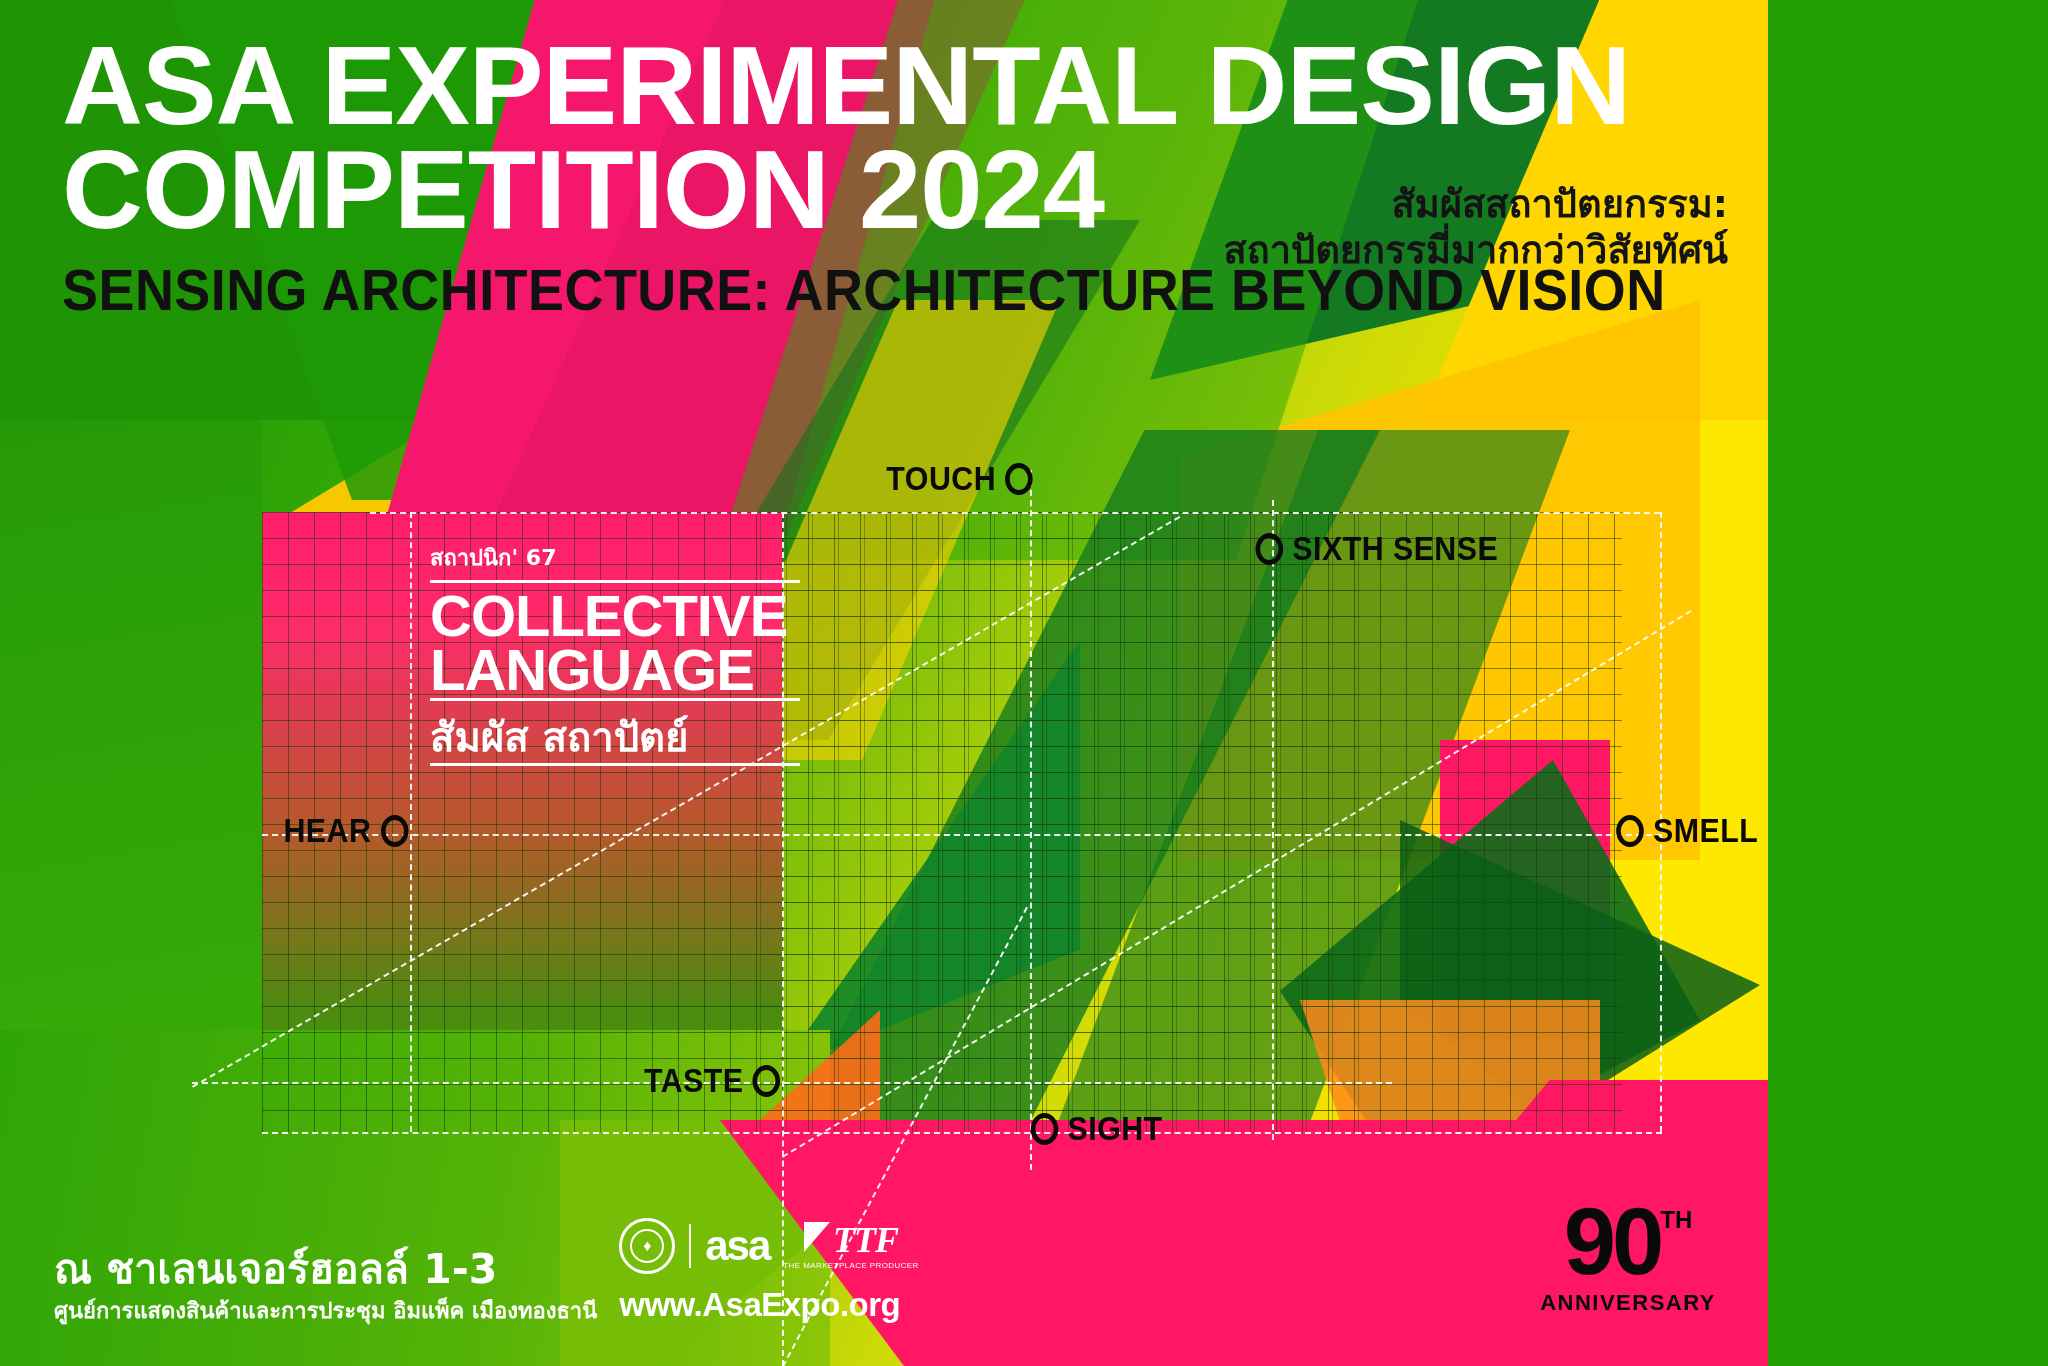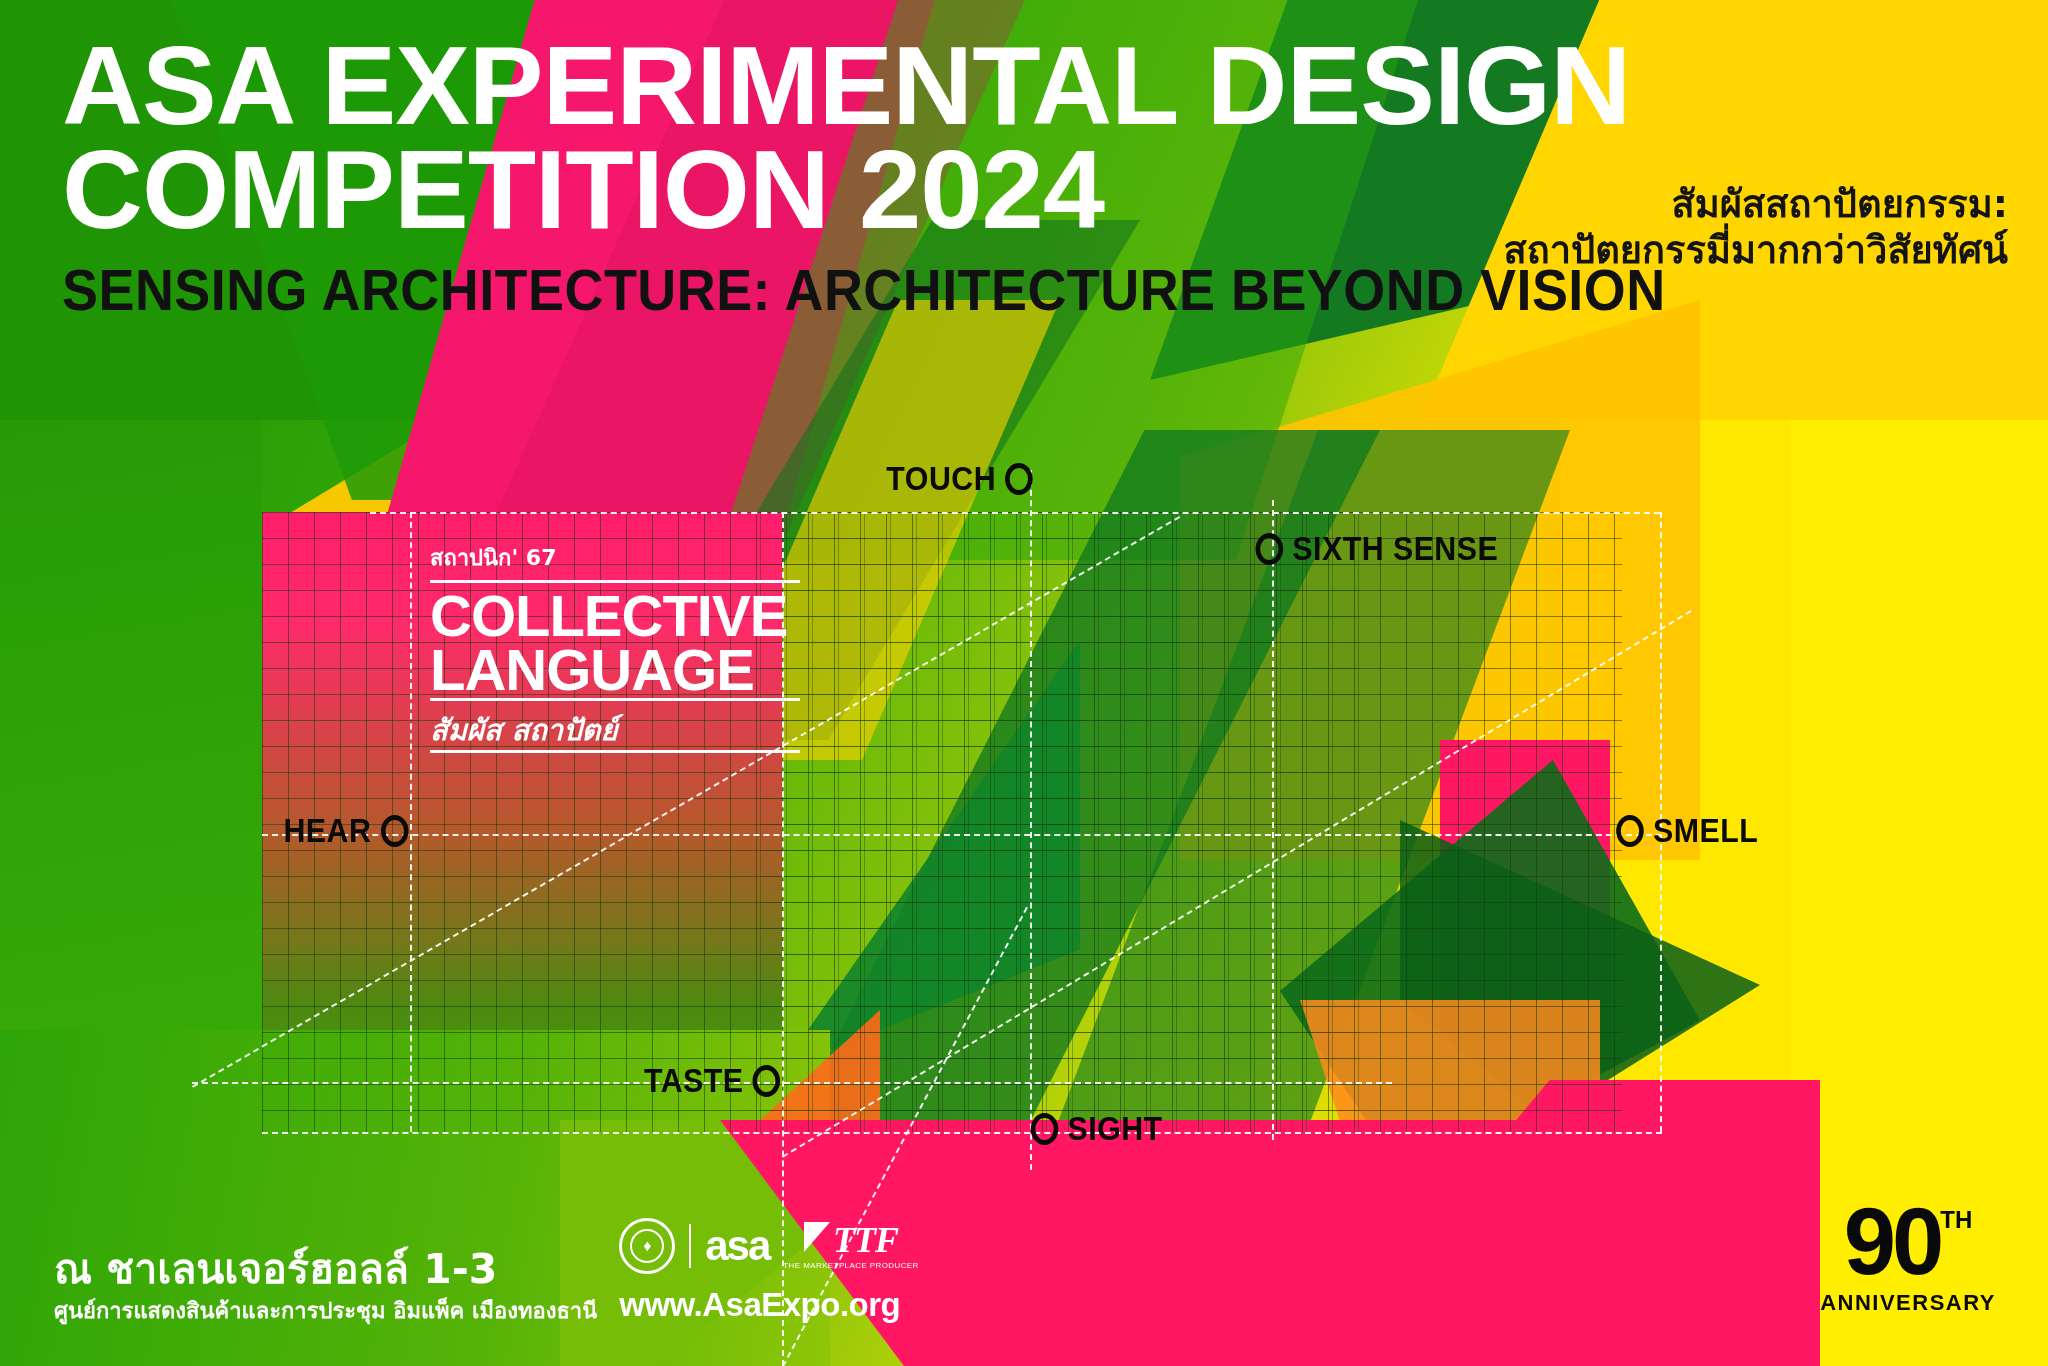--- a/index.html
+++ b/index.html
@@ -1,21 +1,21 @@
 <!DOCTYPE html>
 <html><head>
 <meta charset="utf-8">
 <style>
   * { margin:0; padding:0; box-sizing:border-box; }
   html,body { width:2048px; height:1366px; overflow:hidden; background:#24a005; }
   body { font-family:"Liberation Sans", sans-serif; }
 
   #poster {
     position:relative;
-    width:2048px; height:1366px;
+    width:1768px; height:1366px;
     overflow:hidden;
     background:#be185d;
   }
 
   
   .layer { position:absolute; inset:0; }
 
   .bg-base{
     background:
       linear-gradient(115deg,#1c8e06 0%, #35ab07 28%, #84c10a 50%, #c9d907 62%, #f2e000 74%, #ffe400 100%);
@@ -250,23 +250,22 @@
     padding-bottom:8px;
   }
   .cl-rule{ height:3px; background:#fff; margin:2px 0 6px 0; }
   .cl-en{
     font-family:"Liberation Sans", sans-serif;
     font-weight:700; font-size:58px; line-height:.92;
     letter-spacing:-1px;
   }
   .cl-thai-bot{
     font-family:"DejaVu Sans", sans-serif;
-    font-weight:700; font-size:29px; line-height:1.2;
+    font-weight:700; font-size:40px; line-height:1.2;
     padding-top:6px;
-    font-style:italic;
   }
 
   
   .sense{
     position:absolute; z-index:48;
     display:flex; align-items:center; gap:10px;
     color:#0a0a0a;
     font-family:"Liberation Sans", sans-serif;
     font-weight:700; font-size:33px;
     letter-spacing:.5px;

